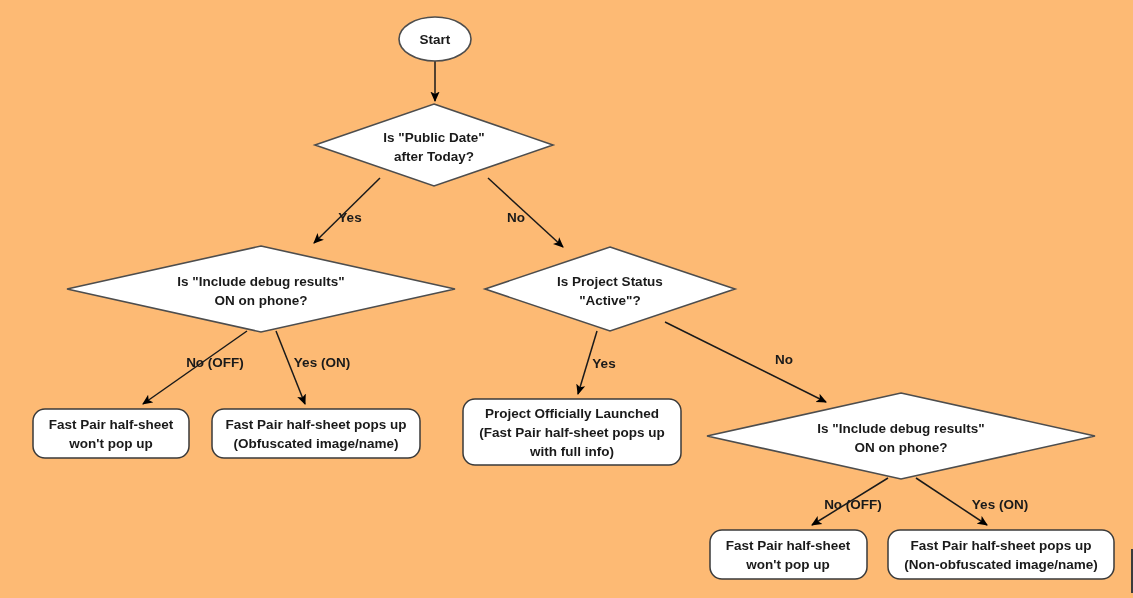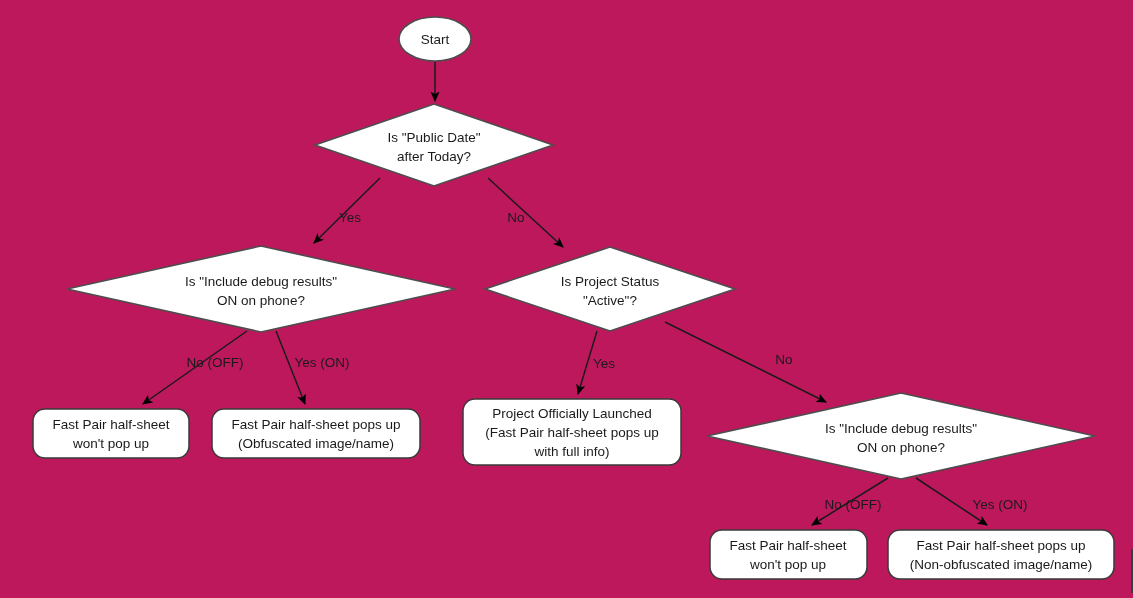--- a/index.html
+++ b/index.html
@@ -7,22 +7,23 @@
     padding: 0;
     background: #ffffff;
   }
   body {
     font-family: "Liberation Sans", sans-serif;
   }
   #canvas {
     position: relative;
     width: 1133px;
     height: 598px;
-    background: #be185d;
+    background: #fdba74;
     overflow: hidden;
+    font-weight: bold;
   }
   #flow-svg {
     position: absolute;
     left: 0;
     top: 0;
     width: 1133px;
     height: 598px;
   }
   .node-shape {
     fill: #ffffff;

